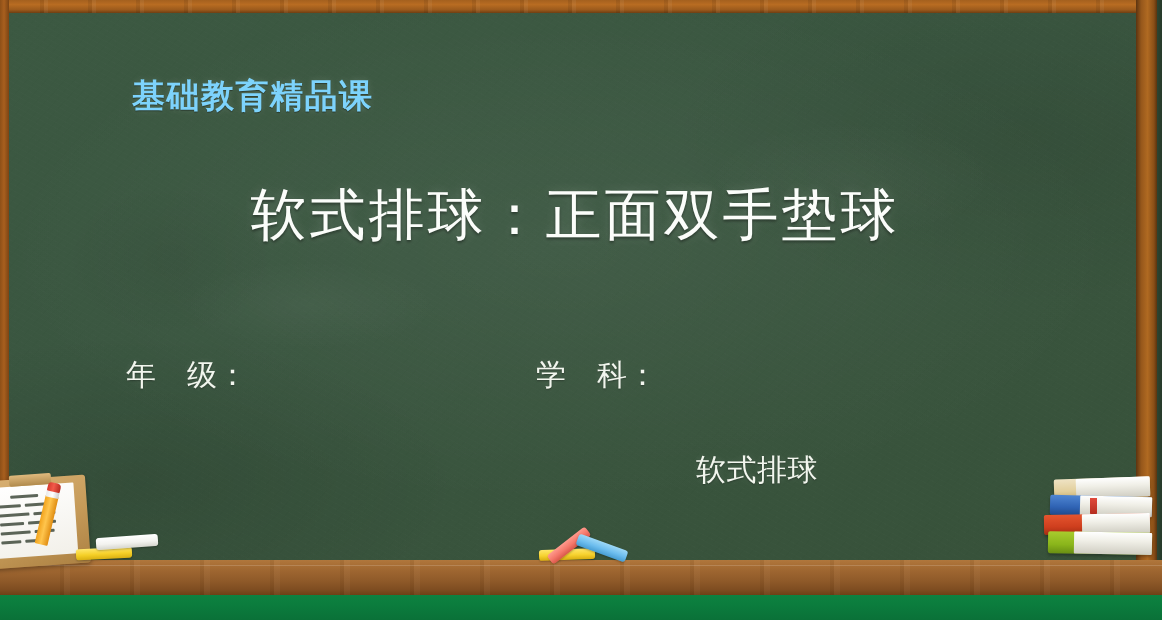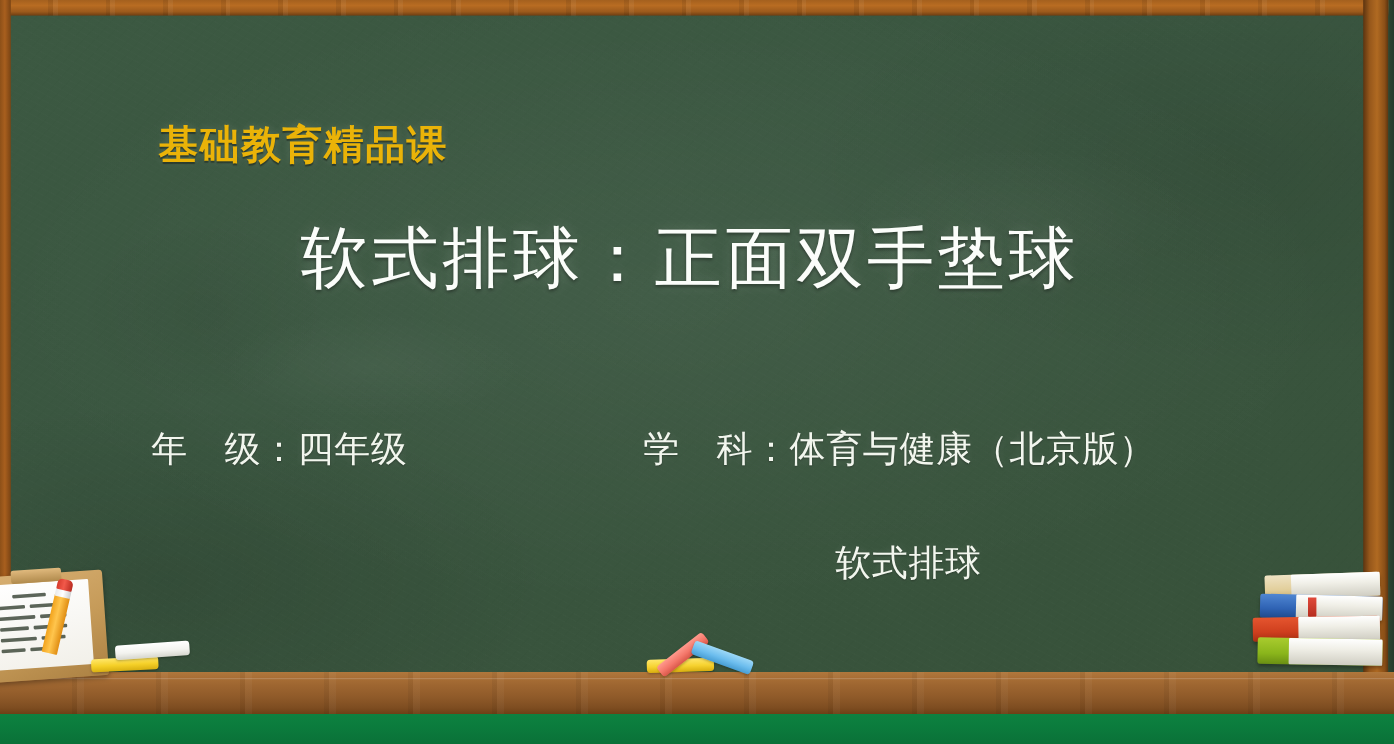--- a/index.html
+++ b/index.html
@@ -85,24 +85,23 @@
 
   
   .eyebrow {
     position: absolute;
     left: 132px;
     top: 74px;
     font-family: Liberation Serif, serif;
     font-weight: 700;
     font-size: 33px;
     letter-spacing: 1.5px;
-    color: #eab308;
+    color: #7dd3fc;
     text-shadow: 0 1px 1px rgba(0,0,0,0.38), 0 0 7px rgba(255,255,255,0.14);
     white-space: nowrap;
-    margin-top: 25px;
   }
 
   .main-title {
     position: absolute;
     left: 0;
     top: 178px;
     width: 1150px;
     text-align: center;
     font-family: "Liberation Sans", "DejaVu Sans", sans-serif;
     font-weight: 400;
@@ -365,28 +364,26 @@
 
   <div class="eyebrow">基础教育精品课</div>
 
   <div class="main-title">软式排球：正面双手垫球</div>
 
   <div class="meta">
 
     <div class="meta-col left">
       <div class="meta-row">
         <span class="meta-label">年　级：</span>
-        <span class="meta-value">四年级</span>
       </div>
     </div>
 
     <div class="meta-col right">
       <div class="meta-row">
         <span class="meta-label">学　科：</span>
-        <span class="meta-value">体育与健康（北京版）</span>
       </div>
       <div class="meta-row">
       </div>
       <div class="meta-row continued">
         <span class="meta-value">软式排球</span>
       </div>
     </div>
 
   </div>
 

